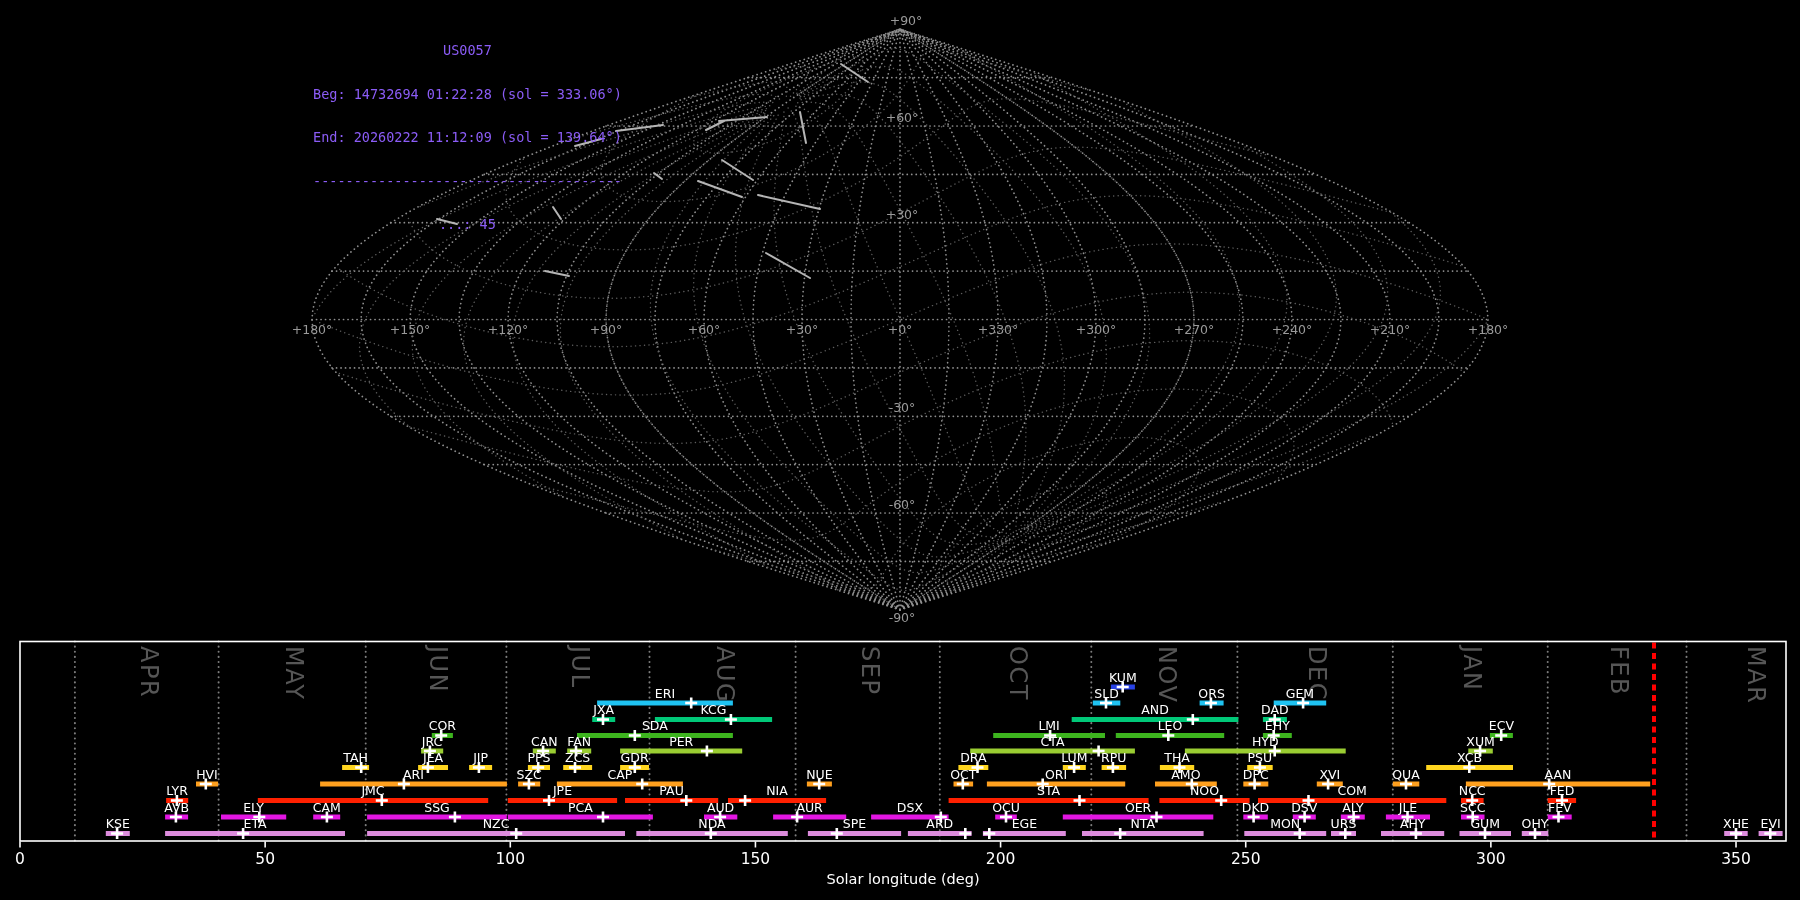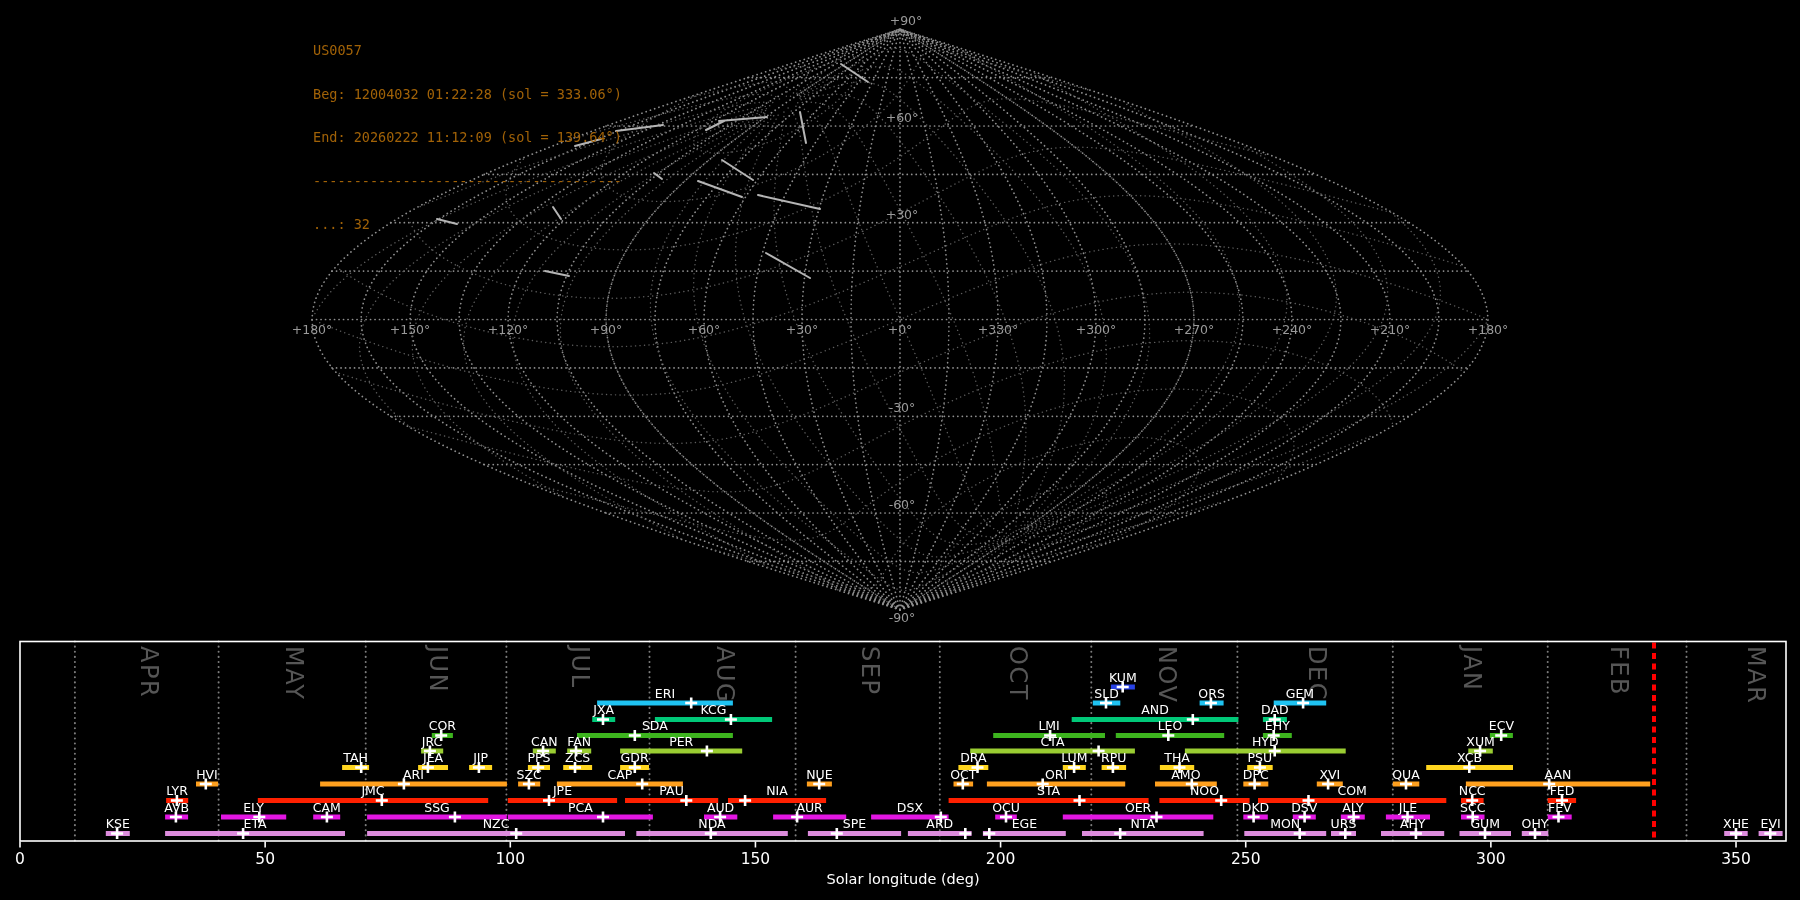--- a/index.html
+++ b/index.html
@@ -1,22 +1,22 @@
 <!DOCTYPE html>
 <html><head>
 <meta charset="utf-8">
 <style>
   html,body{margin:0;padding:0;background:#000;}
   #stage{position:relative;width:1800px;height:900px;background:#000;overflow:hidden;
          font-family:"DejaVu Sans",sans-serif;}
   #sky{position:absolute;left:0;top:0;}
   #chart{position:absolute;left:0;top:0;}
-  #header{position:absolute;left:313px;top:14px;color:#a16207;
+  #header{position:absolute;left:313px;top:14px;color:#8b5cf6;
           font-family:"DejaVu Sans Mono",monospace;font-size:13.5px;line-height:14.5px;
-          white-space:pre;}
+          white-space:pre;text-align:center;}
 </style>
 </head>
 <body>
 
 <div id="stage">
   <svg id="sky" width="1800" height="638">
       <polyline points="900.0,609.8 869.2,600.1 838.5,590.4 808.0,580.7 777.7,571.1 747.8,561.4 718.3,551.7 689.3,542.0 660.8,532.4 633.1,522.7 606.0,513.0 579.8,503.3 554.4,493.7 530.0,484.0 506.6,474.3 484.2,464.6 463.0,455.0 443.0,445.3 424.3,435.6 406.9,425.9 390.8,416.3 376.1,406.6 362.8,396.9 351.1,387.2 340.8,377.6 332.0,367.9 324.8,358.2 319.2,348.5 315.2,338.9 312.8,329.2 312.0,319.5 312.8,309.8 315.2,300.1 319.2,290.5 324.8,280.8 332.0,271.1 340.8,261.4 351.1,251.8 362.8,242.1 376.1,232.4 390.8,222.7 406.9,213.1 424.3,203.4 443.0,193.7 463.0,184.0 484.2,174.4 506.6,164.7 530.0,155.0 554.4,145.3 579.8,135.7 606.0,126.0 633.1,116.3 660.8,106.6 689.3,97.0 718.3,87.3 747.8,77.6 777.7,67.9 808.0,58.3 838.5,48.6 869.2,38.9 900.0,29.2" stroke="#8f8f8f" stroke-width="1.7" fill="none" stroke-dasharray="0.1 4.4" stroke-linecap="round"></polyline>
       <polyline points="900.0,609.8 871.8,600.1 843.7,590.4 815.7,580.7 787.9,571.1 760.5,561.4 733.4,551.7 706.8,542.0 680.8,532.4 655.3,522.7 630.5,513.0 606.4,503.3 583.2,493.7 560.8,484.0 539.3,474.3 518.9,464.6 499.4,455.0 481.1,445.3 463.9,435.6 448.0,425.9 433.2,416.3 419.7,406.6 407.6,396.9 396.8,387.2 387.4,377.6 379.4,367.9 372.8,358.2 367.6,348.5 364.0,338.9 361.7,329.2 361.0,319.5 361.7,309.8 364.0,300.1 367.6,290.5 372.8,280.8 379.4,271.1 387.4,261.4 396.8,251.8 407.6,242.1 419.7,232.4 433.2,222.7 448.0,213.1 463.9,203.4 481.1,193.7 499.4,184.0 518.9,174.4 539.3,164.7 560.8,155.0 583.2,145.3 606.4,135.7 630.5,126.0 655.3,116.3 680.8,106.6 706.8,97.0 733.4,87.3 760.5,77.6 787.9,67.9 815.7,58.3 843.7,48.6 871.8,38.9 900.0,29.2" stroke="#8f8f8f" stroke-width="1.7" fill="none" stroke-dasharray="0.1 4.4" stroke-linecap="round"></polyline>
       <polyline points="900.0,609.8 874.4,600.1 848.8,590.4 823.3,580.7 798.1,571.1 773.2,561.4 748.6,551.7 724.4,542.0 700.7,532.4 677.5,522.7 655.0,513.0 633.1,503.3 612.0,493.7 591.6,484.0 572.1,474.3 553.5,464.6 535.9,455.0 519.2,445.3 503.6,435.6 489.1,425.9 475.6,416.3 463.4,406.6 452.4,396.9 442.5,387.2 434.0,377.6 426.7,367.9 420.7,358.2 416.0,348.5 412.7,338.9 410.7,329.2 410.0,319.5 410.7,309.8 412.7,300.1 416.0,290.5 420.7,280.8 426.7,271.1 434.0,261.4 442.5,251.8 452.4,242.1 463.4,232.4 475.6,222.7 489.1,213.1 503.6,203.4 519.2,193.7 535.9,184.0 553.5,174.4 572.1,164.7 591.6,155.0 612.0,145.3 633.1,135.7 655.0,126.0 677.5,116.3 700.7,106.6 724.4,97.0 748.6,87.3 773.2,77.6 798.1,67.9 823.3,58.3 848.8,48.6 874.4,38.9 900.0,29.2" stroke="#8f8f8f" stroke-width="1.7" fill="none" stroke-dasharray="0.1 4.4" stroke-linecap="round"></polyline>
       <polyline points="900.0,609.8 876.9,600.1 853.9,590.4 831.0,580.7 808.3,571.1 785.9,561.4 763.7,551.7 742.0,542.0 720.6,532.4 699.8,522.7 679.5,513.0 659.8,503.3 640.8,493.7 622.5,484.0 604.9,474.3 588.2,464.6 572.3,455.0 557.3,445.3 543.2,435.6 530.1,425.9 518.1,416.3 507.1,406.6 497.1,396.9 488.3,387.2 480.6,377.6 474.0,367.9 468.6,358.2 464.4,348.5 461.4,338.9 459.6,329.2 459.0,319.5 459.6,309.8 461.4,300.1 464.4,290.5 468.6,280.8 474.0,271.1 480.6,261.4 488.3,251.8 497.1,242.1 507.1,232.4 518.1,222.7 530.1,213.1 543.2,203.4 557.3,193.7 572.3,184.0 588.2,174.4 604.9,164.7 622.5,155.0 640.8,145.3 659.8,135.7 679.5,126.0 699.8,116.3 720.6,106.6 742.0,97.0 763.7,87.3 785.9,77.6 808.3,67.9 831.0,58.3 853.9,48.6 876.9,38.9 900.0,29.2" stroke="#8f8f8f" stroke-width="1.7" fill="none" stroke-dasharray="0.1 4.4" stroke-linecap="round"></polyline>
@@ -139,24 +139,24 @@
       <text x="902" y="122.0" text-anchor="middle" font-size="12.5" fill="#9a9a9a" font-family="DejaVu Sans, sans-serif">+60°</text>
       <text x="902" y="218.7" text-anchor="middle" font-size="12.5" fill="#9a9a9a" font-family="DejaVu Sans, sans-serif">+30°</text>
       <text x="902" y="412.3" text-anchor="middle" font-size="12.5" fill="#9a9a9a" font-family="DejaVu Sans, sans-serif">-30°</text>
       <text x="902" y="509.0" text-anchor="middle" font-size="12.5" fill="#9a9a9a" font-family="DejaVu Sans, sans-serif">-60°</text>
       <text x="906" y="25" text-anchor="middle" font-size="12.5" fill="#9a9a9a" font-family="DejaVu Sans, sans-serif">+90°</text>
       <text x="902" y="622" text-anchor="middle" font-size="12.5" fill="#9a9a9a" font-family="DejaVu Sans, sans-serif">-90°</text>
     </svg>
 
   <div id="header">
     <div>US0057</div>
-    <div>Beg: 12004032 01:22:28 (sol = 333.06°)</div>
+    <div>Beg: 14732694 01:22:28 (sol = 333.06°)</div>
     <div>End: 20260222 11:12:09 (sol = 139.64°)</div>
     <div>--------------------------------------</div>
-    <div>...: 32</div>
+    <div>...: 45</div>
   </div>
 
   <svg id="chart" width="1800" height="900">
     <text id="xlabel" x="903" y="884" text-anchor="middle" font-size="14.5" fill="#ffffff">Solar longitude (deg)</text>
   <line x1="74.9" y1="641.5" x2="74.9" y2="841" stroke="#7d7d7d" stroke-width="2" stroke-dasharray="0.1 5" stroke-linecap="round"></line>
       <text transform="translate(140.9,646) rotate(90)" font-size="24" fill="#565656" letter-spacing="1.5" text-anchor="start" font-family="DejaVu Sans, sans-serif">APR</text>
       <line x1="218.6" y1="641.5" x2="218.6" y2="841" stroke="#7d7d7d" stroke-width="2" stroke-dasharray="0.1 5" stroke-linecap="round"></line>
       <text transform="translate(286.2,646) rotate(90)" font-size="24" fill="#565656" letter-spacing="1.5" text-anchor="start" font-family="DejaVu Sans, sans-serif">MAY</text>
       <line x1="365.7" y1="641.5" x2="365.7" y2="841" stroke="#7d7d7d" stroke-width="2" stroke-dasharray="0.1 5" stroke-linecap="round"></line>
       <text transform="translate(430.1,646) rotate(90)" font-size="24" fill="#565656" letter-spacing="1.5" text-anchor="start" font-family="DejaVu Sans, sans-serif">JUN</text>

